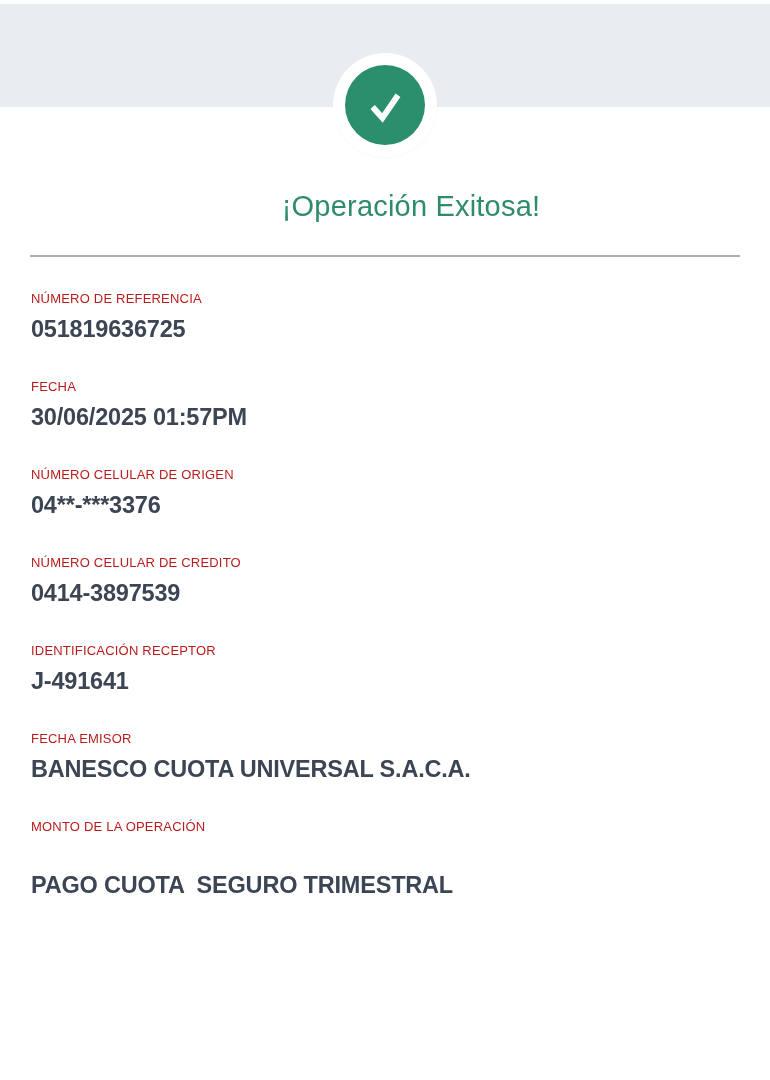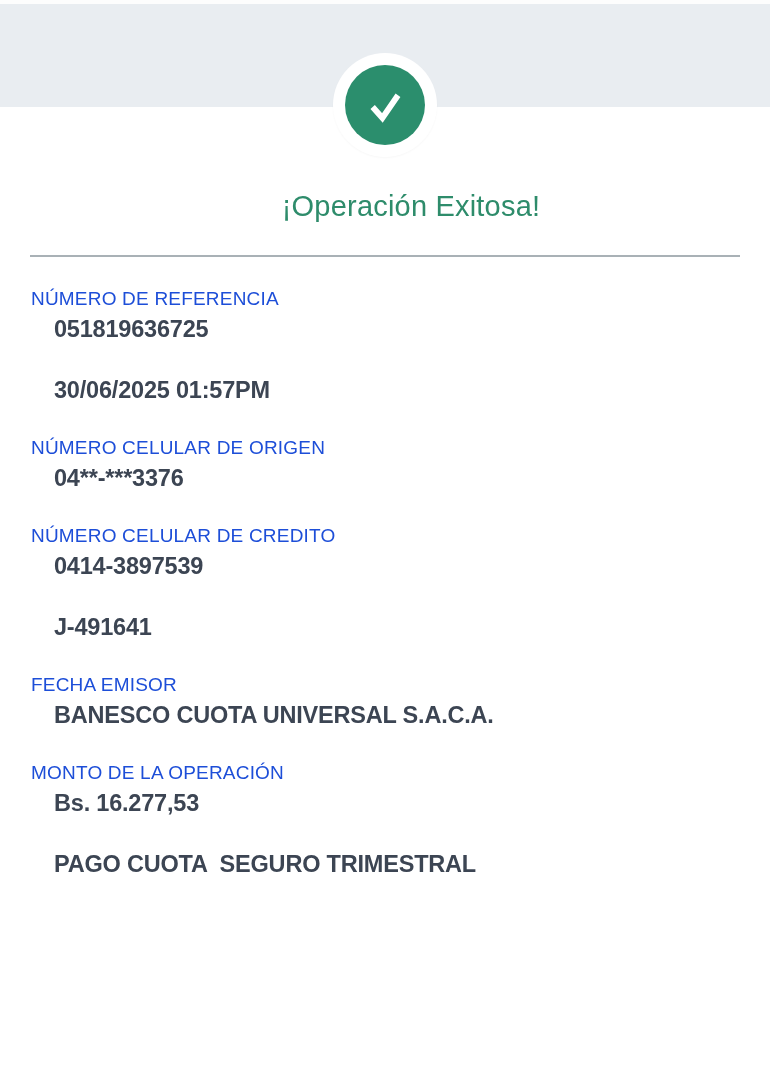--- a/index.html
+++ b/index.html
@@ -87,37 +87,36 @@
     position: absolute;
     top: 287px;
     left: 31px;
     right: 30px;
   }
   .field-row {
     margin-bottom: 31px;
   }
   .field-label {
     display: block;
-    font-size: 19px;
+    font-size: 13px;
     line-height: 24px;
     font-weight: 400;
-    color: #1d4ed8;
+    color: #b91c1c;
     letter-spacing: 0.2px;
     white-space: pre-wrap;
   }
   .field-value {
     display: block;
     margin-top: 3px;
     font-size: 23.5px;
     line-height: 30px;
     font-weight: 700;
     color: #3c4553;
     letter-spacing: -0.2px;
     white-space: pre-wrap;
-    margin-left: 23px;
   }
 </style>
 </head>
 <body>
 
 <div class="screen">
 
   <div class="top-strip"></div>
   <div class="header-band"></div>
 
@@ -132,39 +131,40 @@
   <div class="page-title">¡Operación Exitosa!</div>
 
   <div class="divider"></div>
 
   <div class="fields-list">
       <div class="field-row">
         <span class="field-label">NÚMERO DE REFERENCIA</span>
         <span class="field-value">051819636725</span>
       </div>
       <div class="field-row">
+        <span class="field-label">FECHA</span>
         <span class="field-value">30/06/2025 01:57PM</span>
       </div>
       <div class="field-row">
         <span class="field-label">NÚMERO CELULAR DE ORIGEN</span>
         <span class="field-value">04**-***3376</span>
       </div>
       <div class="field-row">
         <span class="field-label">NÚMERO CELULAR DE CREDITO</span>
         <span class="field-value">0414-3897539</span>
       </div>
       <div class="field-row">
+        <span class="field-label">IDENTIFICACIÓN RECEPTOR</span>
         <span class="field-value">J-491641</span>
       </div>
       <div class="field-row">
         <span class="field-label">FECHA EMISOR</span>
         <span class="field-value">BANESCO CUOTA UNIVERSAL S.A.C.A.</span>
       </div>
       <div class="field-row">
         <span class="field-label">MONTO DE LA OPERACIÓN</span>
-        <span class="field-value">Bs. 16.277,53</span>
       </div>
       <div class="field-row">
         <span class="field-value">PAGO CUOTA  SEGURO TRIMESTRAL</span>
       </div>
     </div>
 
 </div>
 
 </body></html>

